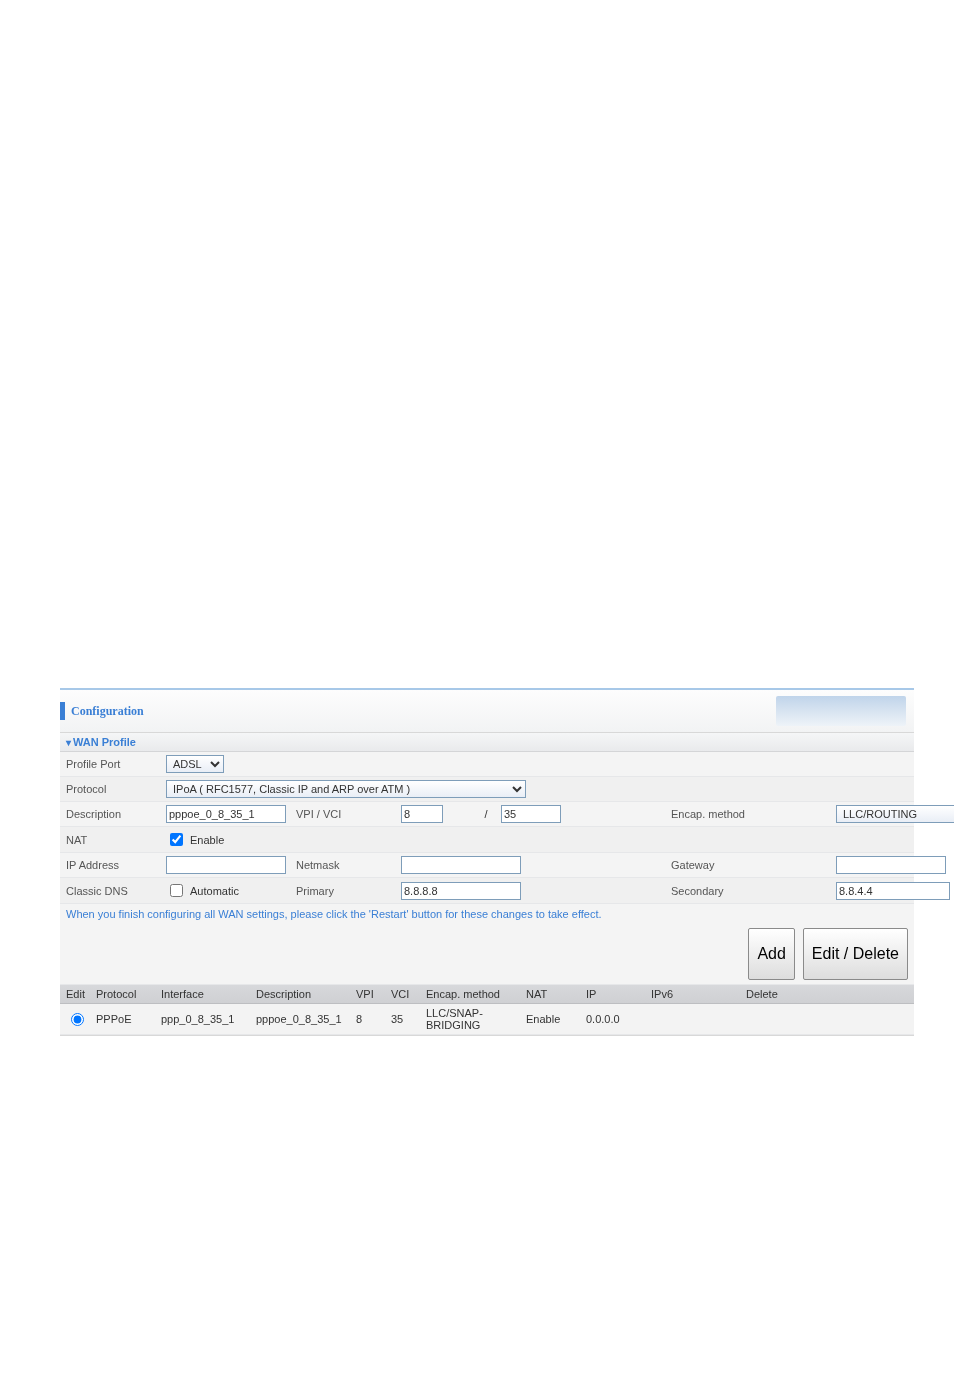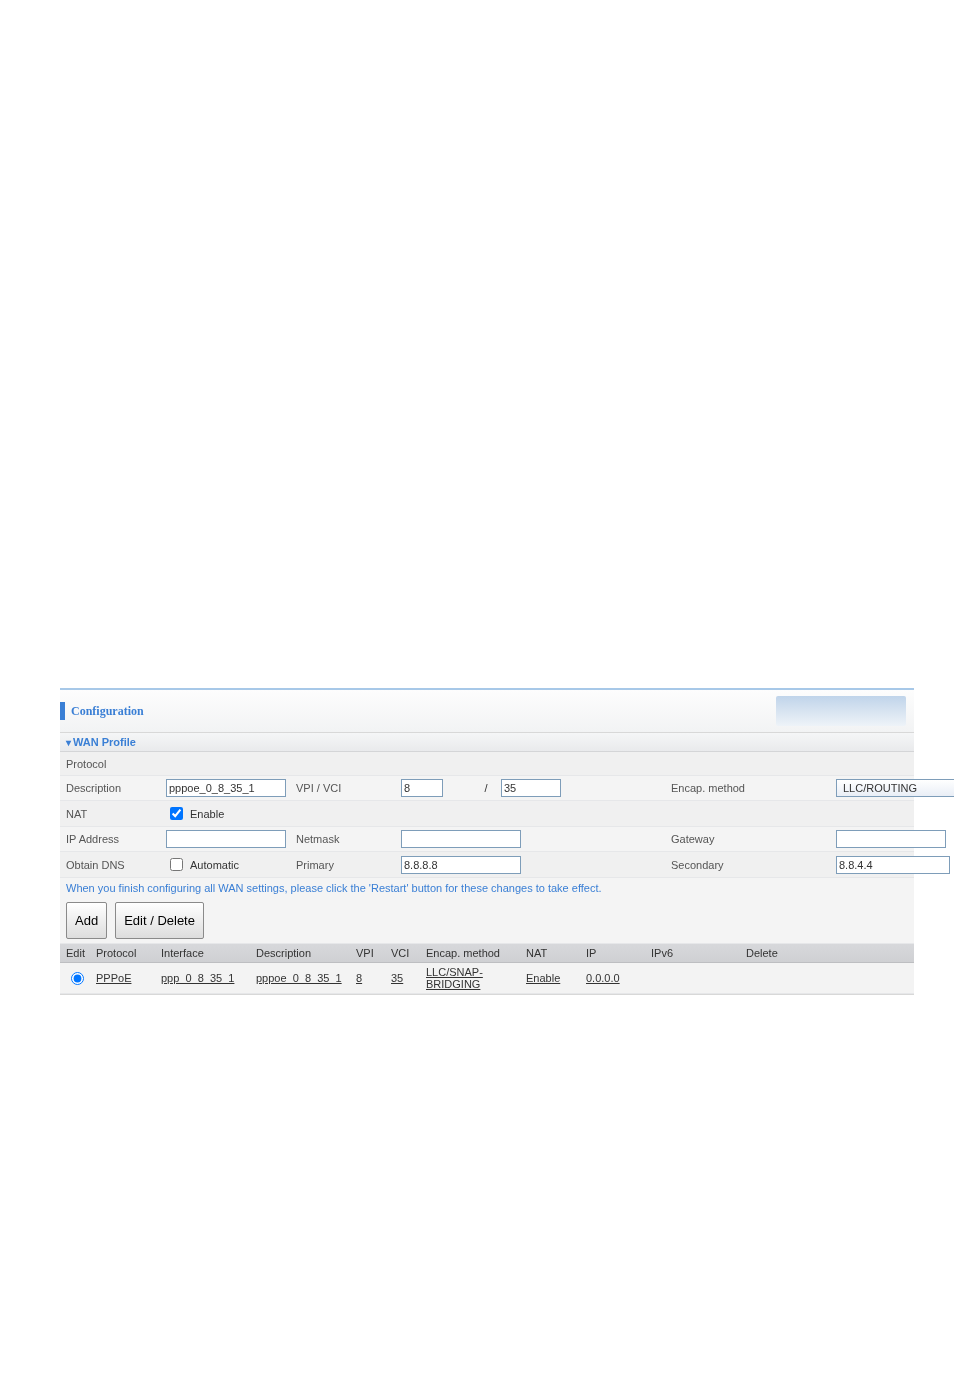--- a/index.html
+++ b/index.html
@@ -85,61 +85,74 @@
   .sel-wide { width: 360px; }
   .sel-small { width: 58px; }
   .sel-med { width: 160px; }
   .in-sm { width: 42px; }
   .in-md { width: 120px; }
   .chk {
     display:inline-flex; align-items:center; gap:4px;
   }
   .chk input { width:13px; height:13px; }
   .btn {
-    font-size: 13px;
-    padding: 10px 8px;
+    font-size: 16px;
+    padding: 16px 8px;
     border: 1px solid #8a8a8a;
     background: linear-gradient(#fff,#ddd);
     border-radius: 2px;
     cursor: pointer;
   }
   .note { color:#3a7fd5; flex: 1 0 100%; }
   .table-area { }
   .tbl-head, .tbl-row {
     display: grid;
     grid-template-columns: 30px 65px 95px 100px 35px 35px 100px 60px 65px 95px 40px;
     padding: 3px 6px;
     align-items: center;
     font-size: 11px;
   }
   .tbl-head { background: linear-gradient(#d7d8db,#cfd0d3); color:#333; border-bottom:1px solid #bdbec1; }
-  .tbl-row { background: #f3f3f3; border-bottom:1px solid #e6e7e9;text-decoration:underline; }
+  .tbl-row { background: #f3f3f3; border-bottom:1px solid #e6e7e9; }
   .cell { overflow:hidden; text-overflow:ellipsis; }
   .radio { width:13px; height:13px; }
 </style>
 </head>
 <body>
 
 <div class="page">
   <div class="panel">
 
     <div class="header-row">
       <div class="header-left">
         <div class="blue-bar"></div>
         <div class="header-title">Configuration</div>
       </div>
       <div class="header-icon"></div>
     </div>
 
     <div class="section">
       <div class="section-title collapse-arrow">WAN Profile</div>
 
+      <div class="row">
+        <div class="label">Profile Port</div>
+        <div style="grid-column: 2 / 11;">
+          <select class="sel-small">
+            <option>ADSL</option>
+          </select>
+        </div>
+      </div>
 
       <div class="row alt">
         <div class="label">Protocol</div>
+        <div style="grid-column: 2 / 11;">
+          <select class="sel-wide">
+            <option>IPoA ( RFC1577, Classic IP and ARP over ATM )</option>
+          </select>
+        </div>
       </div>
 
       <div class="row">
         <div class="label">Description</div>
         <div><input type="text" class="in-md" value="pppoe_0_8_35_1" style=""></div>
         <div class="label">VPI / VCI</div>
         <div style="display:flex;align-items:center;gap:2px;">
           <input type="text" class="in-sm" value="8" style="">
         </div>
         <div style="text-align:center;">/</div>
@@ -167,35 +180,35 @@
         <div class="label">IP Address</div>
         <div><input type="text" class="in-md" value="" style=""></div>
         <div class="label">Netmask</div>
         <div style="grid-column:4/7"><input type="text" class="in-md" value="" style=""></div>
         <div></div>
         <div class="label" style="grid-column:8/10">Gateway</div>
         <div style="grid-column:10/11"><input type="text" class="in-md" style="width: 110px;" value=""></div>
       </div>
 
       <div class="row alt">
-        <div class="label">Obtain DNS</div>
+        <div class="label">Classic DNS</div>
         <div>
           <label class="chk">
             <input type="checkbox" style="">
             <span>Automatic</span>
           </label>
         </div>
         <div class="label">Primary</div>
         <div style="grid-column:4/7"><input type="text" class="in-md" value="8.8.8.8" style=""></div>
         <div></div>
         <div class="label" style="grid-column:8/10">Secondary</div>
         <div style="grid-column:10/11"><input type="text" class="in-md" style="width: 114px;" value="8.8.4.4"></div>
       </div>
 
-      <div class="row-full" style="flex-wrap:wrap;">
+      <div class="row-full" style="flex-wrap:wrap;justify-content:flex-end;">
         <div class="note">When you finish configuring all WAN settings, please click the 'Restart' button for these changes to take effect.</div>
         <button class="btn">Add</button>
         <button class="btn">Edit / Delete</button>
       </div>
 
       <div class="table-area">
         <div class="tbl-head">
           <div class="cell">Edit</div>
           <div class="cell">Protocol</div>
           <div class="cell">Interface</div>

